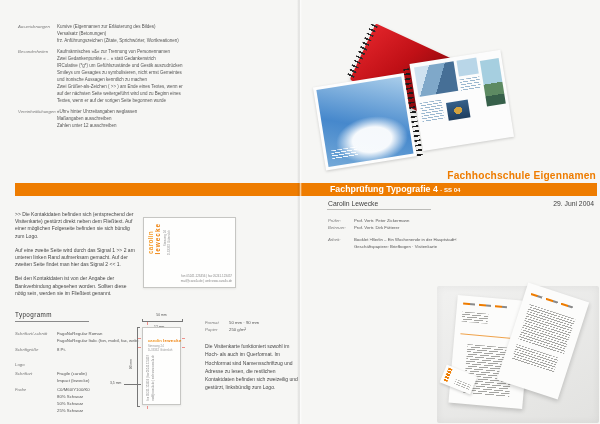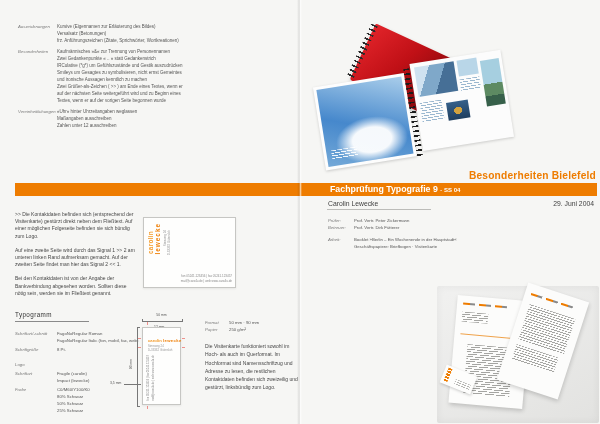--- a/index.html
+++ b/index.html
@@ -275,21 +275,21 @@
       <div class="bpageR">
         <div class="tile t-bridge"></div>
         <div class="tile t-small"></div>
         <div class="tile t-tall"></div>
         <div class="tile t-dome"></div>
         <div class="tile t-text1"></div>
         <div class="tile t-text2"></div>
       </div>
     </div>
 
-    <div class="school">Besonderheiten Bielefeld</div>
+    <div class="school">Fachhochschule Eigennamen</div>
     <div class="student">Carolin Lewecke</div>
     <div class="student-rule"></div>
     <div class="date">29. Juni 2004</div>
 
     <div class="details">
       <div class="drow">
         <div class="dlabel">Prüfer:</div>
         <div>Prof. Vertr. Peter Zickermann</div>
       </div>
       <div class="drow">
@@ -320,19 +320,19 @@
       </div>
       <div class="scard">
         <div class="slogo"></div>
         <div class="slines"></div>
       </div>
     </div>
   </div>
 
   <div class="band">
     <div class="band-title">
-      <span>Fachprüfung Typografie 9</span>
+      <span>Fachprüfung Typografie 4</span>
       <span class="band-term">· SS 04</span>
     </div>
   </div>
 
   <div class="fold"></div>
 </div>
 
 </body></html>

